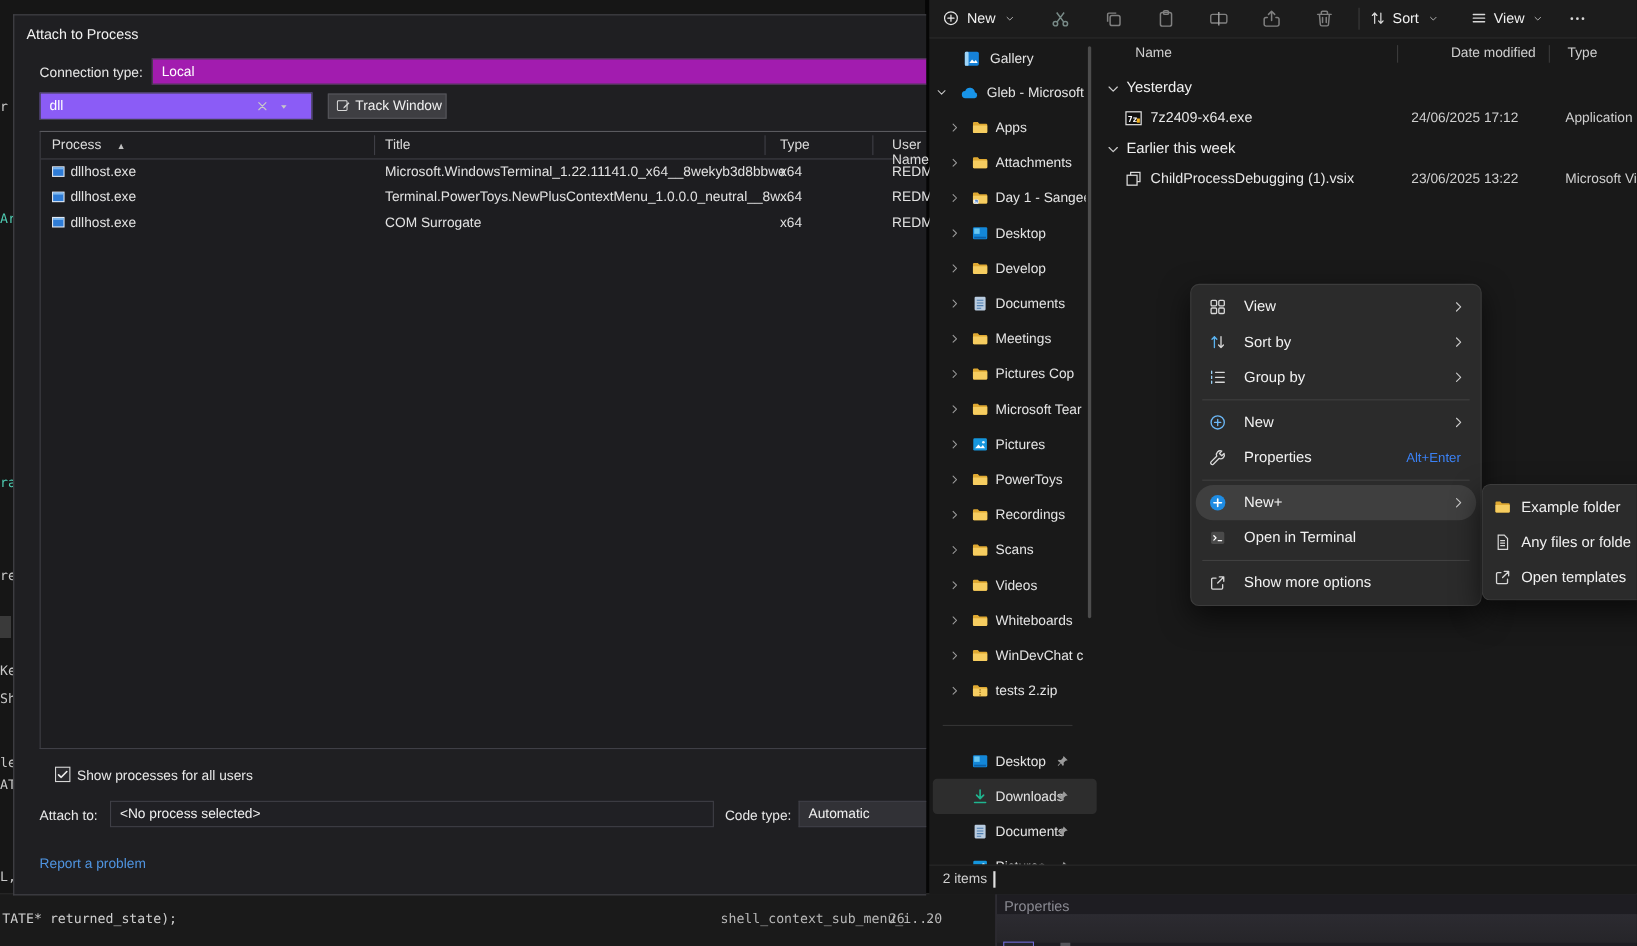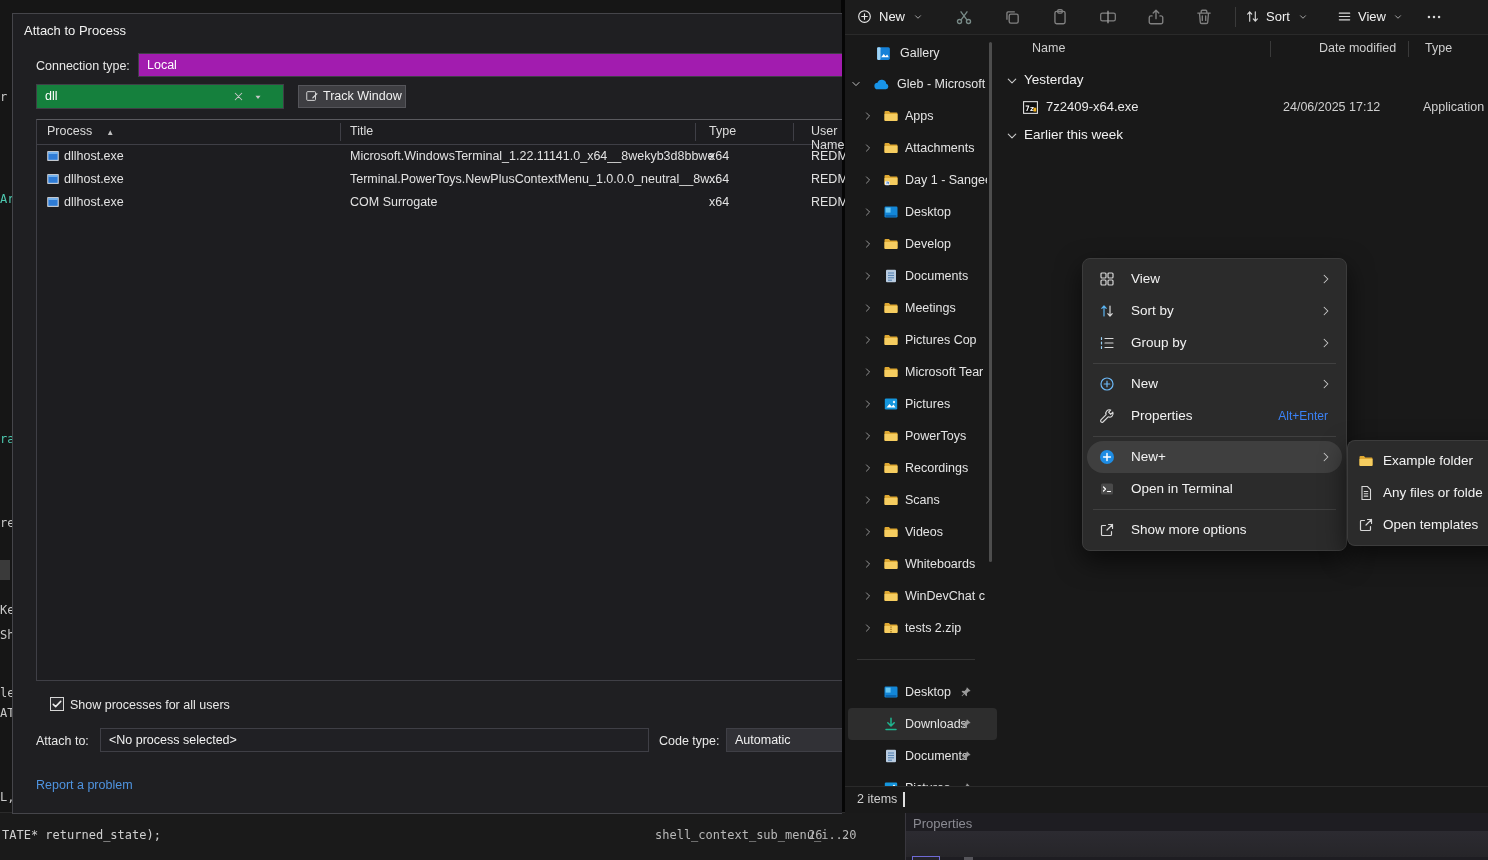--- a/index.html
+++ b/index.html
@@ -32,21 +32,21 @@
   .props .ptitle{position:absolute;left:7px;top:3px;font-size:13px;color:#8b8b93;}
   .props .pband{position:absolute;left:0;top:18px;width:583px;height:26px;background:linear-gradient(#2c2b31,#262529);}
   .props .pbox{position:absolute;left:6px;top:43px;width:26px;height:14px;border:1px solid #6f6ad6;background:#26252b;}
   .props .pbox2{position:absolute;left:58px;top:44px;width:9px;height:7px;background:#55545a;}
 
   
   .dialog{left:12px;top:13px;width:829px;height:799px;background:#1f1f22;border:1px solid #45454a;border-right:none;color:#e8e8e8;font-size:12.5px;}
   .dlg-title{position:absolute;left:11px;top:9px;font-size:13px;color:#f2f2f2;}
   .dlg-conn-label{position:absolute;left:23px;top:45px;}
   .dlg-combo{position:absolute;left:125px;top:39px;width:704px;height:24px;background:#a21caf;border:1px solid #3f3f46;border-right:none;line-height:22px;padding-left:8px;box-sizing:border-box;color:#fff;}
-  .dlg-filter{position:absolute;left:23px;top:70px;width:248px;height:25px;background:#15803d;border:1px solid #3f3f46;box-sizing:border-box;line-height:23px;padding-left:8px;color:#fff;}
+  .dlg-filter{position:absolute;left:23px;top:70px;width:248px;height:25px;background:#8b5cf6;border:1px solid #3f3f46;box-sizing:border-box;line-height:23px;padding-left:8px;color:#fff;}
   .dlg-filter .clr{position:absolute;left:195px;top:5px;width:13px;height:13px;}
   .dlg-filter .drp{position:absolute;left:216px;top:7px;width:10px;height:10px;}
   .dlg-track{position:absolute;left:285px;top:71px;width:108px;height:23px;background:#3e3e42;border:1px solid #55555a;box-sizing:border-box;color:#f0f0f0;line-height:21px;}
   .dlg-track .wicon{position:absolute;left:6px;top:3px;width:14px;height:14px;}
   .dlg-track .tlab{position:absolute;left:24px;top:0;}
   .dlg-table{position:absolute;left:23px;top:105px;width:806px;height:562px;background:#1d1d20;border:1px solid #3f3f46;border-right:none;border-top-color:#5a5a5f;box-sizing:border-box;}
   .thead{position:absolute;left:0;top:0;width:100%;height:24px;border-bottom:1px solid #3f3f46;color:#dcdcdc;}
   .thead .hc{position:absolute;top:4px;}
   .hc1{left:10px}.hc2{left:313px}.hc3{left:672px}.hc4{left:774px}
   .sortglyph{font-size:8px;color:#c0c0c0;margin-left:14px;}
@@ -615,20 +615,29 @@
         <span class="fname">7z2409-x64.exe</span>
         <span class="fdate">24/06/2025 17:12</span>
         <span class="ftype">Application</span>
       </div>
       <div class="fgroup g2">
         <span class="gchev ico"><svg viewBox="0 0 16 16" fill="none" stroke="#c9c9c9" stroke-width="1.5" stroke-linecap="round" stroke-linejoin="round">
               <path d="M3 5.5l5 5 5-5"></path>
             </svg></span>
         <span class="glabel">Earlier this week</span>
       </div>
+      <div class="frow r2">
+        <span class="ficon ico"><svg viewBox="0 0 16 16" fill="none" stroke="#d8d8d8" stroke-width="1.1">
+              <rect x="2.5" y="5" width="8.5" height="8.5"></rect>
+              <path d="M5.5 5V2.5h8v8H11"></path>
+            </svg></span>
+        <span class="fname">ChildProcessDebugging (1).vsix</span>
+        <span class="fdate">23/06/2025 13:22</span>
+        <span class="ftype">Microsoft Vi</span>
+      </div>
     </div>
 
     <div class="statusbar">
       <span class="scount">2 items</span>
       <span class="sdiv"></span>
     </div>
   </div>
 
   <div class="abs ctxmenu">
 

